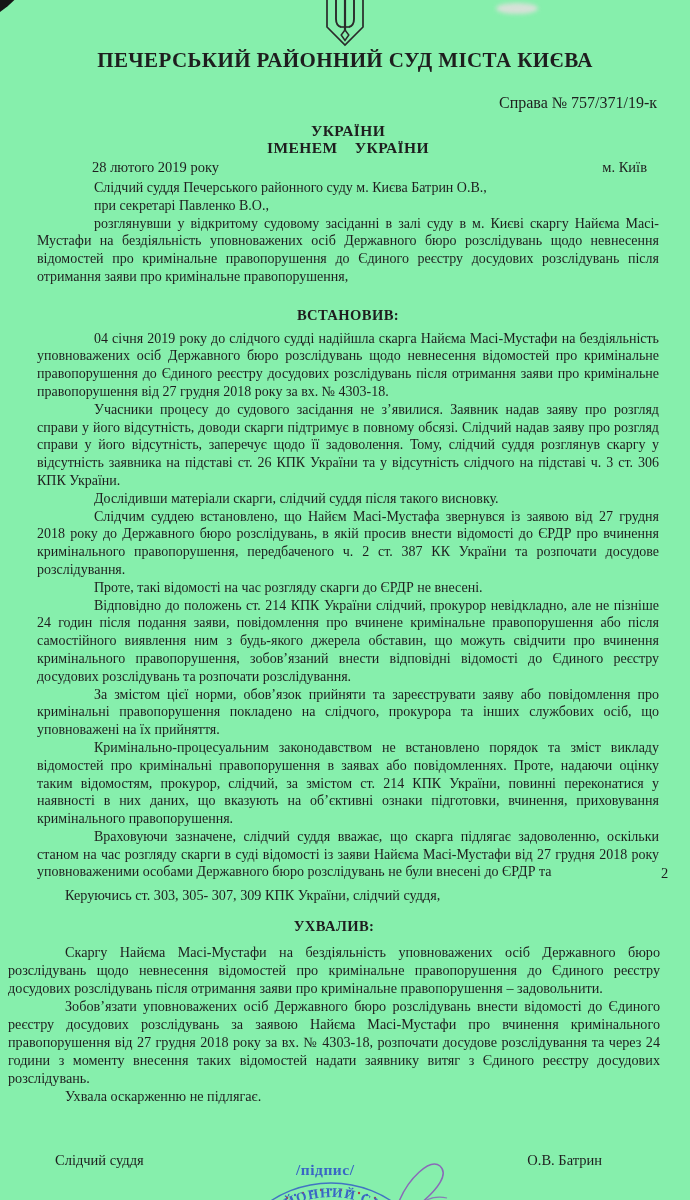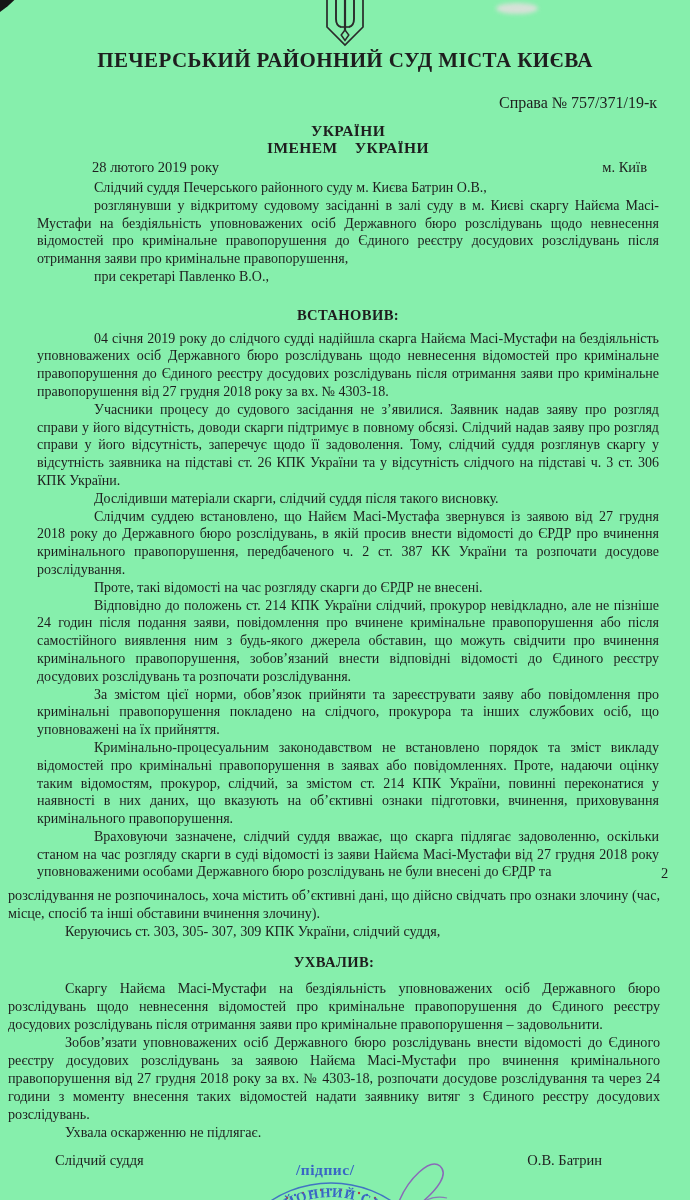--- a/index.html
+++ b/index.html
@@ -88,38 +88,37 @@
     <div class="doc-title2">ІМЕНЕМ УКРАЇНИ</div>
   </div>
 
   <div class="date-row">
     <span class="date">28 лютого 2019 року</span>
     <span class="city">м. Київ</span>
   </div>
 
   <div class="body1">
     <p>Слідчий суддя Печерського районного суду м. Києва Батрин О.В.,</p>
+    <p>при секретарі Павленко В.О.,</p>
     <p>розглянувши у відкритому судовому засіданні в залі суду в м. Києві скаргу Найєма Масі-Мустафи на бездіяльність уповноважених осіб Державного бюро розслідувань щодо невнесення відомостей про кримінальне правопорушення до Єдиного реєстру досудових розслідувань після отримання заяви про кримінальне правопорушення,</p>
-    <p>при секретарі Павленко В.О.,</p>
     <p class="section-heading">ВСТАНОВИВ:</p>
     <p>04 січня 2019 року до слідчого судді надійшла скарга Найєма Масі-Мустафи на бездіяльність уповноважених осіб Державного бюро розслідувань щодо невнесення відомостей про кримінальне правопорушення до Єдиного реєстру досудових розслідувань після отримання заяви про кримінальне правопорушення від 27 грудня 2018 року за вх. № 4303-18.</p>
     <p>Учасники процесу до судового засідання не з’явилися. Заявник надав заяву про розгляд справи у його відсутність, доводи скарги підтримує в повному обсязі. Слідчий надав заяву про розгляд справи у його відсутність, заперечує щодо її задоволення. Тому, слідчий суддя розглянув скаргу у відсутність заявника на підставі ст. 26 КПК України та у відсутність слідчого на підставі ч. 3 ст. 306 КПК України.</p>
     <p>Дослідивши матеріали скарги, слідчий суддя після такого висновку.</p>
     <p>Слідчим суддею встановлено, що Найєм Масі-Мустафа звернувся із заявою від 27 грудня 2018 року до Державного бюро розслідувань, в якій просив внести відомості до ЄРДР про вчинення кримінального правопорушення, передбаченого ч. 2 ст. 387 КК України та розпочати досудове розслідування.</p>
     <p>Проте, такі відомості на час розгляду скарги до ЄРДР не внесені.</p>
     <p>Відповідно до положень ст. 214 КПК України слідчий, прокурор невідкладно, але не пізніше 24 годин після подання заяви, повідомлення про вчинене кримінальне правопорушення або після самостійного виявлення ним з будь-якого джерела обставин, що можуть свідчити про вчинення кримінального правопорушення, зобов’язаний внести відповідні відомості до Єдиного реєстру досудових розслідувань та розпочати розслідування.</p>
     <p>За змістом цієї норми, обов’язок прийняти та зареєструвати заяву або повідомлення про кримінальні правопорушення покладено на слідчого, прокурора та інших службових осіб, що уповноважені на їх прийняття.</p>
     <p>Кримінально-процесуальним законодавством не встановлено порядок та зміст викладу відомостей про кримінальні правопорушення в заявах або повідомленнях. Проте, надаючи оцінку таким відомостям, прокурор, слідчий, за змістом ст. 214 КПК України, повинні переконатися у наявності в них даних, що вказують на об’єктивні ознаки підготовки, вчинення, приховування кримінального правопорушення.</p>
     <p>Враховуючи зазначене, слідчий суддя вважає, що скарга підлягає задоволенню, оскільки станом на час розгляду скарги в суді відомості із заяви Найєма Масі-Мустафи від 27 грудня 2018 року уповноваженими особами Державного бюро розслідувань не були внесені до ЄРДР та</p>
   </div>
 
   <div class="page-number">2</div>
 
   <div class="body2">
-    <p class="noindent">розслідування не розпочиналось, хоча містить об’єктивні дані, що дійсно свідчать про ознаки злочину (час, місце, спосіб та інші обставини вчинення злочину).</p>
     <p>Керуючись ст. 303, 305- 307, 309 КПК України, слідчий суддя,</p>
     <p class="section-heading">УХВАЛИВ:</p>
     <p>Скаргу Найєма Масі-Мустафи на бездіяльність уповноважених осіб Державного бюро розслідувань щодо невнесення відомостей про кримінальне правопорушення до Єдиного реєстру досудових розслідувань після отримання заяви про кримінальне правопорушення – задовольнити.</p>
     <p>Зобов’язати уповноважених осіб Державного бюро розслідувань внести відомості до Єдиного реєстру досудових розслідувань за заявою Найєма Масі-Мустафи про вчинення кримінального правопорушення від 27 грудня 2018 року за вх. № 4303-18, розпочати досудове розслідування та через 24 години з моменту внесення таких відомостей надати заявнику витяг з Єдиного реєстру досудових розслідувань.</p>
     <p>Ухвала оскарженню не підлягає.</p>
   </div>
 
   <div class="sig-row">
     <span class="role">Слідчий суддя</span>
     <span class="name">О.В. Батрин</span>

